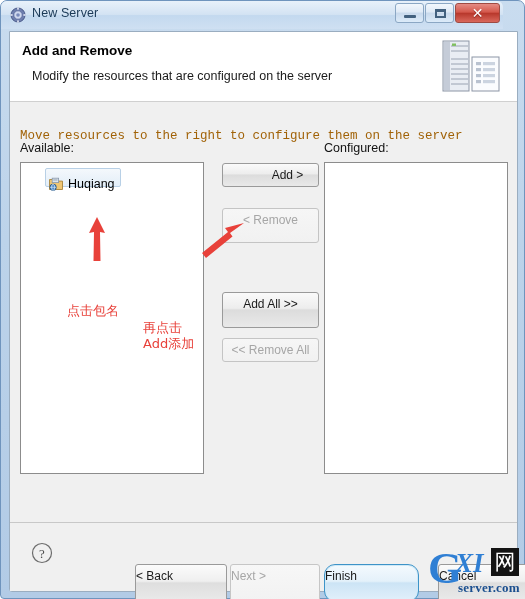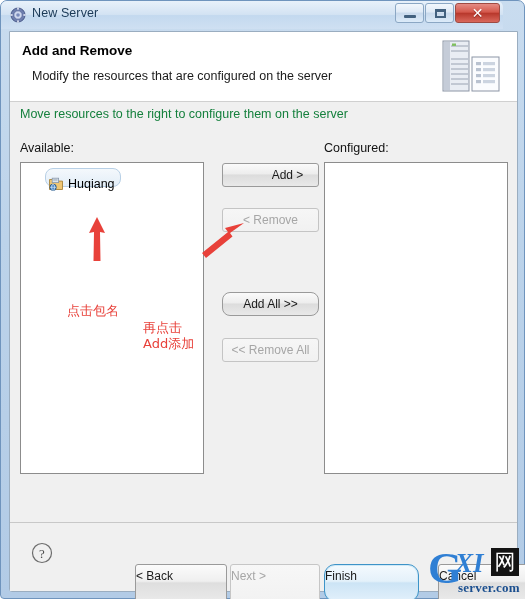--- a/index.html
+++ b/index.html
@@ -147,23 +147,24 @@
 
   
   .body-area {
     position: absolute;
     left: 0; top: 71px;
     width: 507px;
     height: 418px;
   }
   .move-hint {
     position: absolute;
-    left: 10px; top: 4px;
+    left: 10px; top: 26px;
     font-size: 12.5px;
-    color: #15803d;
+    color: #a16207;
+    font-family: Liberation Mono, monospace;
   }
   .lbl-available {
     position: absolute;
     left: 10px; top: 38px;
     font-size: 12.5px;
     color: #121212;
   }
   .lbl-configured {
     position: absolute;
     left: 314px; top: 38px;
@@ -190,21 +191,21 @@
   .tree-item {
     position: absolute;
     left: 24px; top: 5px;
     height: 19px;
     display: flex;
     align-items: center;
     padding: 12px 5px 0 2px;
     box-sizing: border-box;
     background: linear-gradient(to bottom, #f4f8fc 0%, #e3eef8 100%);
     border: 1px solid #b8d0e6;
-    border-radius: 8px;
+    border-radius: 2px;
   }
   .tree-item .ti-icon {
     width: 16px; height: 16px;
     margin-right: 4px;
     flex: 0 0 auto;
   }
   .tree-item .ti-label {
     font-size: 12.5px;
     color: #000;
     white-space: nowrap;
@@ -223,22 +224,22 @@
     line-height: 22px;
     white-space: nowrap;
     user-select: none;
   }
   .btn.disabled {
     color: #a6a6a6;
     border-color: #c4c4c4;
     background: linear-gradient(to bottom, #f6f6f6 0%, #f1f1f1 100%);
   }
   .btn-add      { left: 212px; top: 60px;  width: 97px; height: 24px; padding-left: 34px; }
-  .btn-remove   { left: 212px; top: 105px; width: 97px; height: 24px; }
-  .btn-add-all  { left: 212px; top: 189px; width: 97px; height: 24px; border-radius: 8px; }
+  .btn-remove   { left: 212px; top: 105px; width: 97px; height: 35px; }
+  .btn-add-all  { left: 212px; top: 189px; width: 97px; height: 36px; }
   .btn-rem-all  { left: 212px; top: 235px; width: 97px; height: 24px; }
 
   
   .anno {
     position: absolute;
     color: #e8413a;
     font-size: 13px;
     line-height: 16px;
     font-family: "DejaVu Sans", "Liberation Sans", sans-serif;
     white-space: nowrap;

